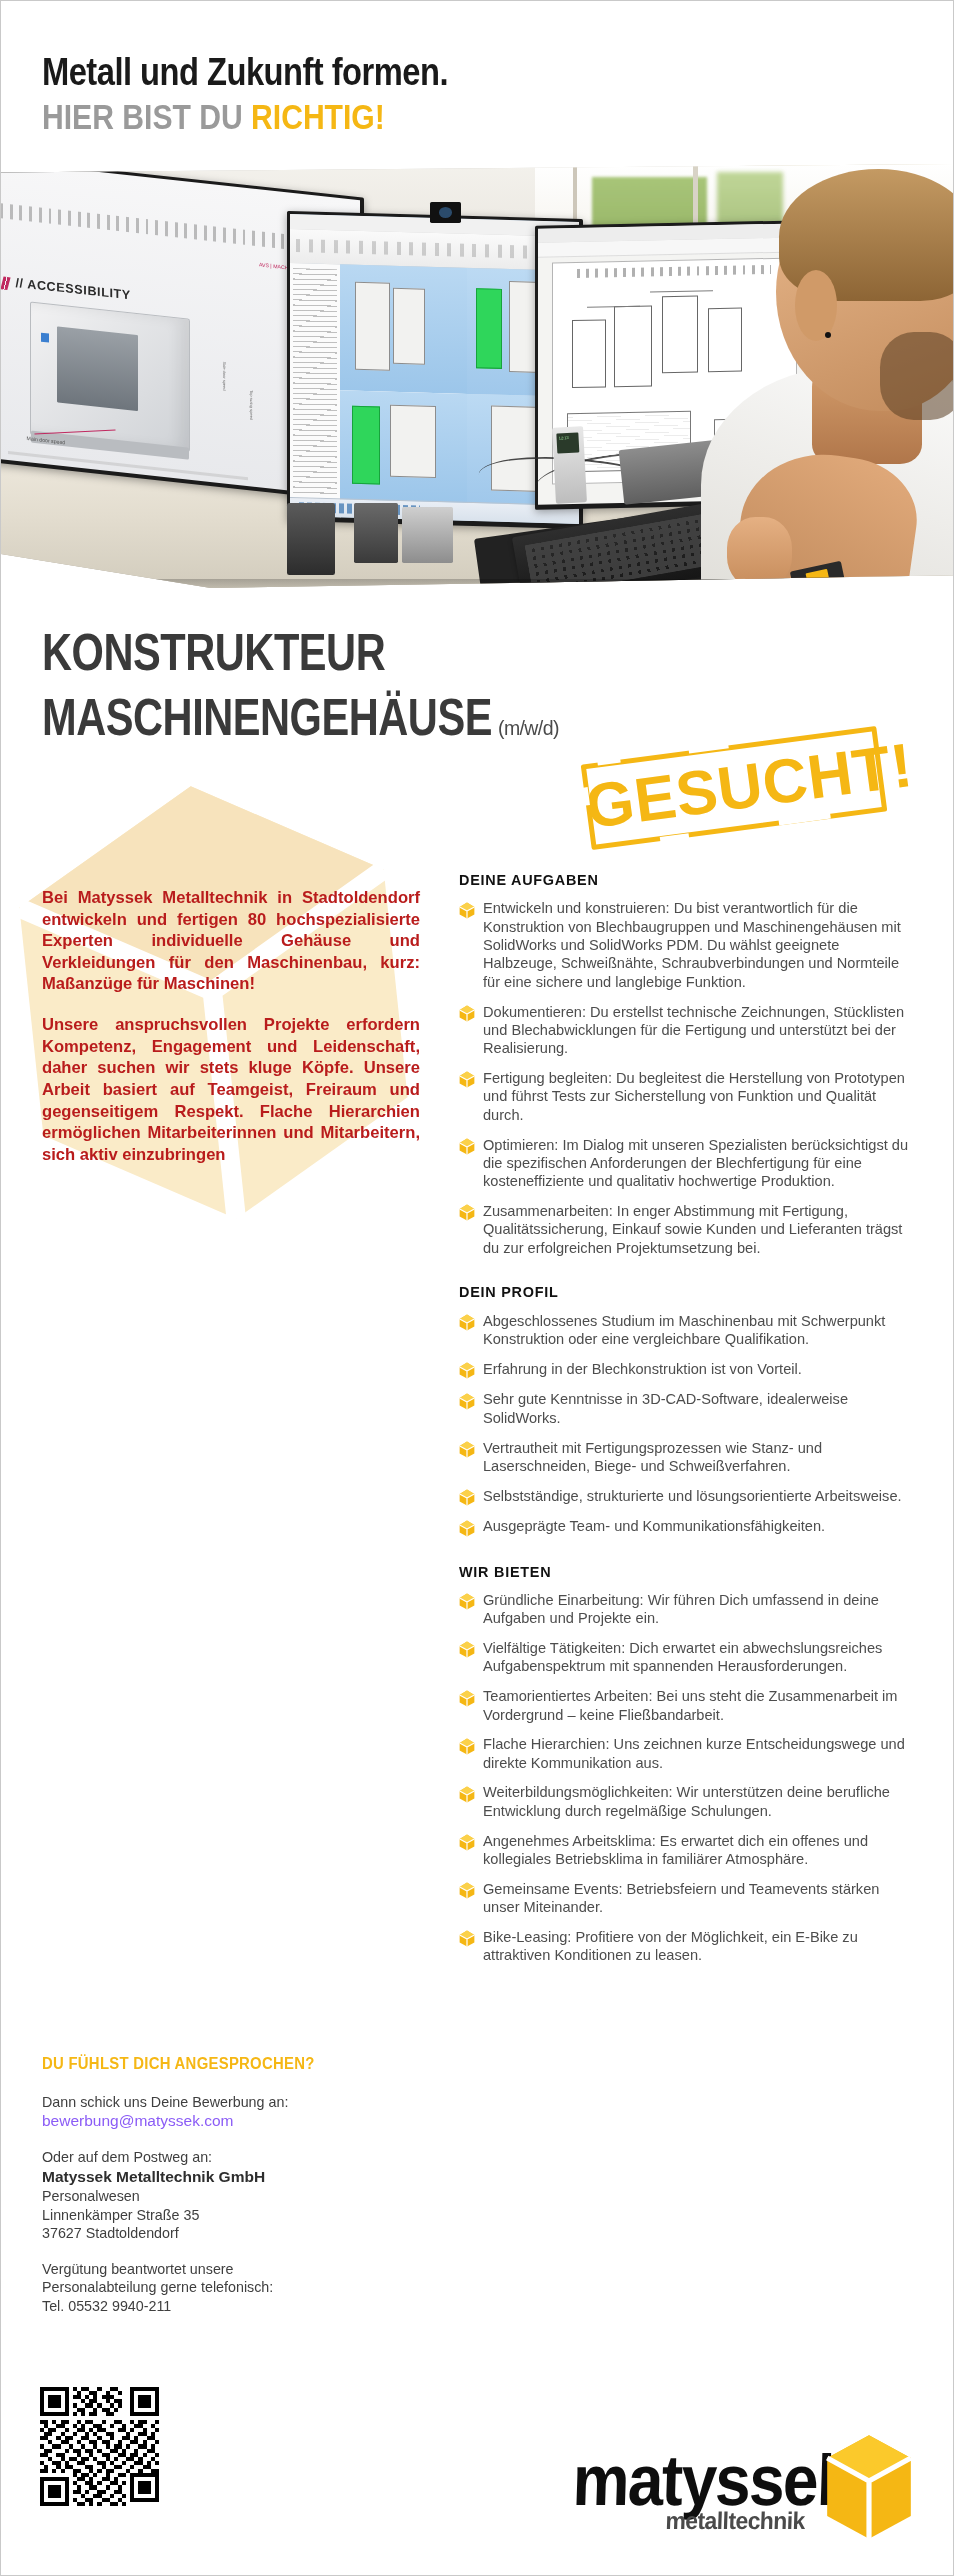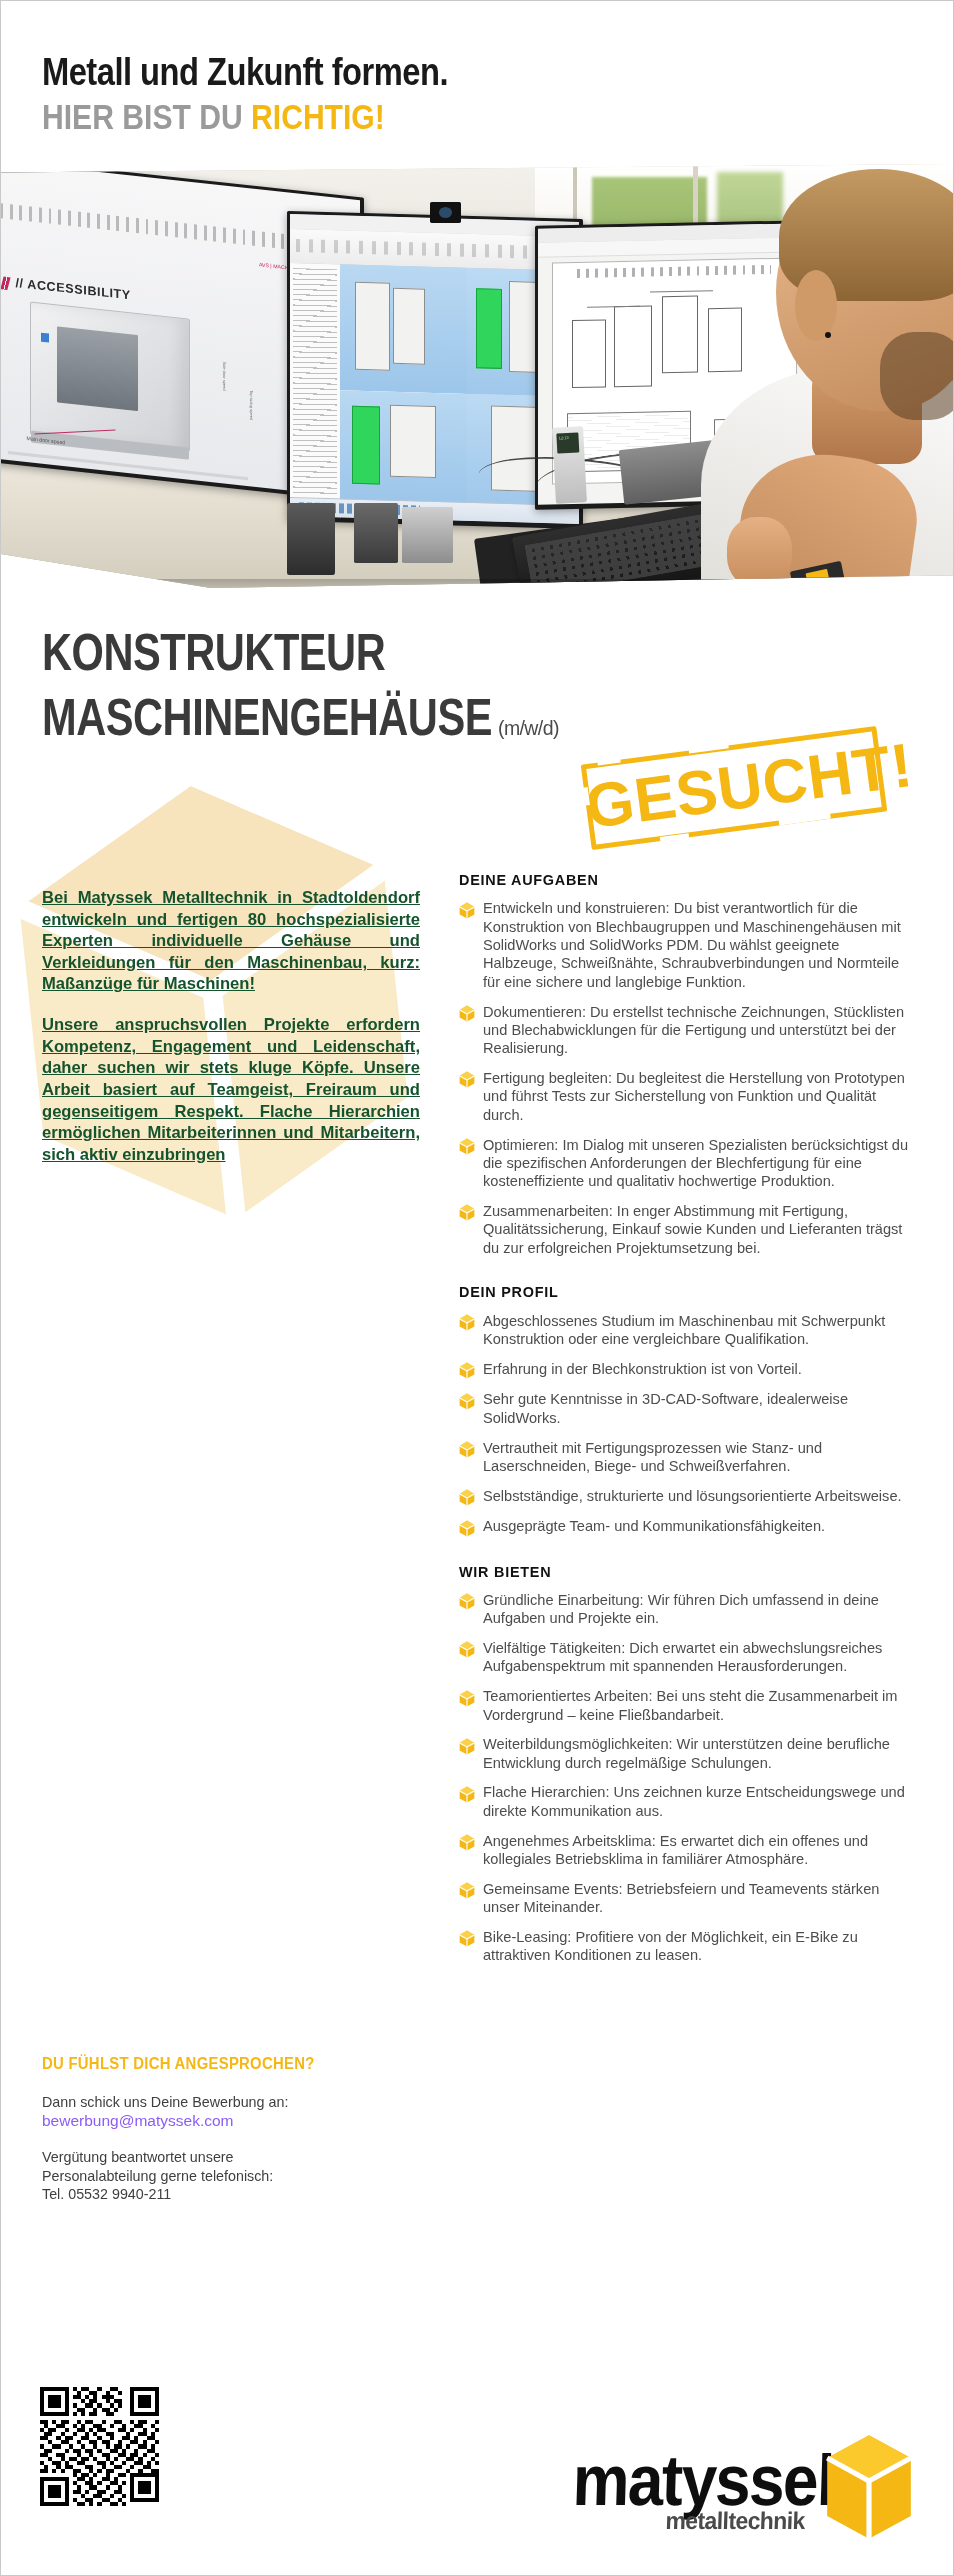--- a/index.html
+++ b/index.html
@@ -221,22 +221,22 @@
   .stamp .txt{
     position:absolute;left:0;right:0;top:50%;transform:translateY(-50%);
     text-align:center;font-size:62px;font-weight:bold;color:#F5B714;
     letter-spacing:0.6px;line-height:1;
   }
   .stamp .grunge{position:absolute;background:#fff;}
 
   
   .left-col{position:absolute;left:41px;top:886px;width:378px;}
   .intro-p{
-    font-size:16.6px;line-height:1.30;color:#14532d;font-weight:bold;
-    text-align:justify;margin:0 0 19.5px 0;text-decoration:underline;
+    font-size:16.6px;line-height:1.30;color:#b91c1c;font-weight:bold;
+    text-align:justify;margin:0 0 19.5px 0;
   }
   .intro-p:last-child{margin-bottom:0;}
 
   .right-col{position:absolute;left:458px;top:870px;width:458px;}
   .sect{margin-bottom:26px;}
   .sect-h{
     font-size:15.5px;font-weight:bold;color:#111;letter-spacing:0.8px;
     margin:0 0 10.3px 0;transform:scaleX(.93);transform-origin:left center;
   }
   .bul{display:flex;align-items:flex-start;margin-bottom:11.4px;}
@@ -539,29 +539,29 @@
             <path d="M14,16 L14,29 M14,16 L27,9 M14,16 L1,9" stroke="#fff" stroke-width="2.1" fill="none"></path>
           </svg>
         <div class="tx">Teamorientiertes Arbeiten: Bei uns steht die Zusammenarbeit im Vordergrund – keine Fließbandarbeit.</div>
       </div>
       <div class="bul">
         <svg class="cube" viewBox="0 0 28 30">
             <polygon points="14,1 27,9 27,22 14,29 1,22 1,9" fill="#F5B714"></polygon>
             <polygon points="14,1 27,9 14,16 1,9" fill="#FBD14A"></polygon>
             <path d="M14,16 L14,29 M14,16 L27,9 M14,16 L1,9" stroke="#fff" stroke-width="2.1" fill="none"></path>
           </svg>
+        <div class="tx">Flache Hierarchien: Uns zeichnen kurze Entscheidungswege und direkte Kommunikation aus.</div>
+      </div>
+      <div class="bul">
+        <svg class="cube" viewBox="0 0 28 30">
+            <polygon points="14,1 27,9 27,22 14,29 1,22 1,9" fill="#F5B714"></polygon>
+            <polygon points="14,1 27,9 14,16 1,9" fill="#FBD14A"></polygon>
+            <path d="M14,16 L14,29 M14,16 L27,9 M14,16 L1,9" stroke="#fff" stroke-width="2.1" fill="none"></path>
+          </svg>
         <div class="tx">Weiterbildungsmöglichkeiten: Wir unterstützen deine berufliche Entwicklung durch regelmäßige Schulungen.</div>
-      </div>
-      <div class="bul">
-        <svg class="cube" viewBox="0 0 28 30">
-            <polygon points="14,1 27,9 27,22 14,29 1,22 1,9" fill="#F5B714"></polygon>
-            <polygon points="14,1 27,9 14,16 1,9" fill="#FBD14A"></polygon>
-            <path d="M14,16 L14,29 M14,16 L27,9 M14,16 L1,9" stroke="#fff" stroke-width="2.1" fill="none"></path>
-          </svg>
-        <div class="tx">Flache Hierarchien: Uns zeichnen kurze Entscheidungswege und direkte Kommunikation aus.</div>
       </div>
       <div class="bul">
         <svg class="cube" viewBox="0 0 28 30">
             <polygon points="14,1 27,9 27,22 14,29 1,22 1,9" fill="#F5B714"></polygon>
             <polygon points="14,1 27,9 14,16 1,9" fill="#FBD14A"></polygon>
             <path d="M14,16 L14,29 M14,16 L27,9 M14,16 L1,9" stroke="#fff" stroke-width="2.1" fill="none"></path>
           </svg>
         <div class="tx">Angenehmes Arbeitsklima: Es erwartet dich ein offenes und kollegiales Betriebsklima in familiärer Atmosphäre.</div>
       </div>
       <div class="bul">
@@ -582,20 +582,27 @@
       </div>
     </div>
 
   </div>
 
   <div class="contact">
     <div class="ct-h">DU FÜHLST DICH ANGESPROCHEN?</div>
     <p class="ct-p">
       <span>Dann schick uns Deine Bewerbung an:</span><br>
       <span class="ct-mail">bewerbung@matyssek.com</span>
+    </p>
+    <p class="ct-p">
+      <span>Oder auf dem Postweg an:</span><br>
+      <span class="ct-strong">Matyssek Metalltechnik GmbH</span><br>
+      <span>Personalwesen</span><br>
+      <span>Linnenkämper Straße 35</span><br>
+      <span>37627 Stadtoldendorf</span>
     </p>
     <p class="ct-p last">
       <span>Vergütung beantwortet unsere</span><br>
       <span>Personalabteilung gerne telefonisch:</span><br>
       <span>Tel. 05532 9940-211</span>
     </p>
   </div>
 
   <svg class="qr" viewBox="0 0 29 29" shape-rendering="crispEdges">
     <rect width="29" height="29" fill="#fff"></rect>

